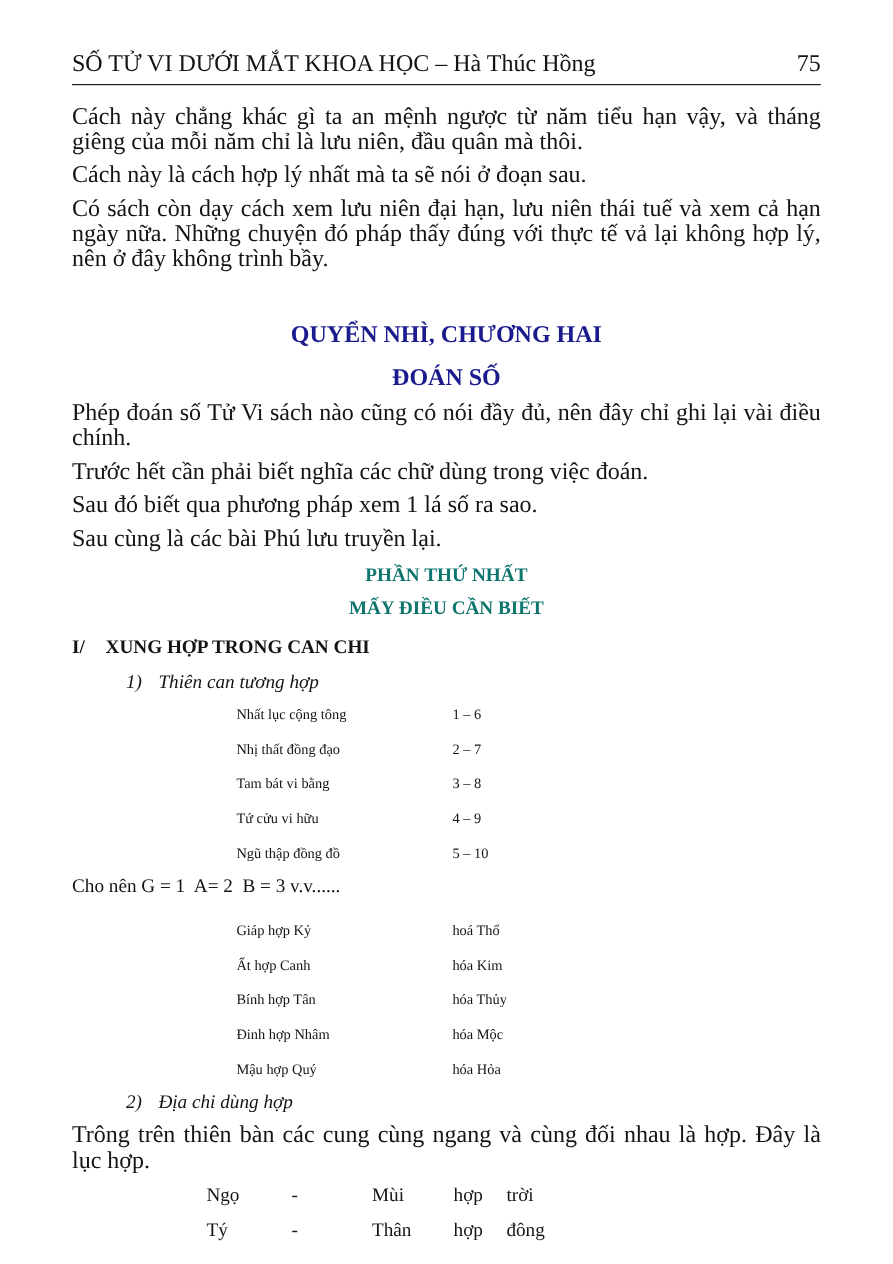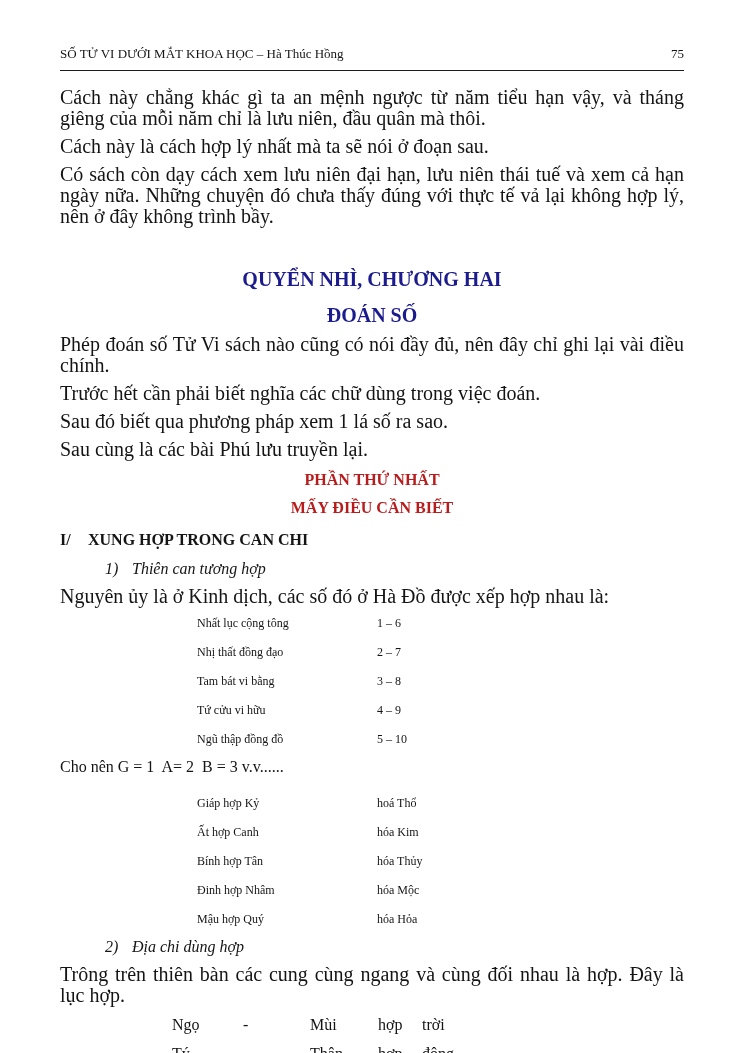--- a/index.html
+++ b/index.html
@@ -7,35 +7,35 @@
     width: 744px; height: 1053px;
     background: #ffffff;
     color: #141414;
     font-family: "Liberation Serif", "DejaVu Serif", serif;
     overflow: hidden;
   }
   .page { box-sizing: border-box; width: 744px; height: 1053px; padding: 44px 60px 0 60px; }
 
   .header-bar {
     display: flex; justify-content: space-between; align-items: flex-end;
-    font-size: 13px; line-height: 19px;
+    font-size: 20px; line-height: 19px;
     padding-bottom: 7px; border-bottom: 1.6px solid #1d1d1d;
   }
 
   .para { font-size: 20px; line-height: 21px; margin: 7px 0 0 0; text-align: justify; }
   .mt16 { margin-top: 16px; } .mt8 { margin-top: 8px; }
 
   .heading-blue {
     text-align: center; font-weight: bold; font-size: 20px; line-height: 22px;
     color: var(--heading-blue, #1b1b8e);
   }
   .chapter1 { margin-top: 41px; } .chapter2 { margin-top: 14px; }
 
   .heading-black {
-    text-align: center; font-weight: bold; font-size: 16px; line-height: 22px; color: #b91c1c;
+    text-align: center; font-weight: bold; font-size: 16px; line-height: 22px; color: #0f766e;
   }
   .part1 { margin-top: 9px; } .part2 { margin-top: 6px; }
 
   .section-heading {
     display: flex; font-weight: bold; font-size: 16px; line-height: 22px; margin-top: 10px;
   }
   .section-heading .numeral { width: 28px; }
 
   .sub-heading {
     font-style: italic; font-size: 16px; line-height: 21px;
@@ -60,21 +60,21 @@
 
 <div class="page">
 
   <div class="header-bar">
     <span>SỐ TỬ VI DƯỚI MẮT KHOA HỌC – Hà Thúc Hồng</span>
     <span>75</span>
   </div>
 
   <p class="para mt16">Cách này chẳng khác gì ta an mệnh ngược từ năm tiểu hạn vậy, và tháng giêng của mỗi năm chỉ là lưu niên, đầu quân mà thôi.</p>
   <p class="para">Cách này là cách hợp lý nhất mà ta sẽ nói ở đoạn sau.</p>
-  <p class="para">Có sách còn dạy cách xem lưu niên đại hạn, lưu niên thái tuế và xem cả hạn ngày nữa. Những chuyện đó chưa thấy đúng với thực tế vả lại không hợp lý, nên ở đây không trình bầy.</p>
+  <p class="para">Có sách còn dạy cách xem lưu niên đại hạn, lưu niên thái tuế và xem cả hạn ngày nữa. Những chuyện đó pháp thấy đúng với thực tế vả lại không hợp lý, nên ở đây không trình bầy.</p>
 
   <div class="heading-blue chapter1">QUYỂN NHÌ, CHƯƠNG HAI</div>
   <div class="heading-blue chapter2">ĐOÁN SỐ</div>
 
   <p class="para mt8">Phép đoán số Tử Vi sách nào cũng có nói đầy đủ, nên đây chỉ ghi lại vài điều chính.</p>
   <p class="para">Trước hết cần phải biết nghĩa các chữ dùng trong việc đoán.</p>
   <p class="para">Sau đó biết qua phương pháp xem 1 lá số ra sao.</p>
   <p class="para">Sau cùng là các bài Phú lưu truyền lại.</p>
 
   <div class="heading-black part1">PHẦN THỨ NHẤT</div>
@@ -83,21 +83,20 @@
   <div class="section-heading">
     <span class="numeral">I/</span>
     <span>XUNG HỢP TRONG CAN CHI</span>
   </div>
 
   <div class="sub-heading sub1">
     <span class="sub-num">1)</span>
     <span>Thiên can tương hợp</span>
   </div>
 
-  <p class="para">Nguyên ủy là ở Kinh dịch, các số đó ở Hà Đồ được xếp hợp nhau là:</p>
 
   <div class="pair-row first">
     <span class="pair-label">Nhất lục cộng tông</span><span>1 – 6</span>
   </div>
   <div class="pair-row">
     <span class="pair-label">Nhị thất đồng đạo</span><span>2 – 7</span>
   </div>
   <div class="pair-row">
     <span class="pair-label">Tam bát vi bằng</span><span>3 – 8</span>
   </div>

